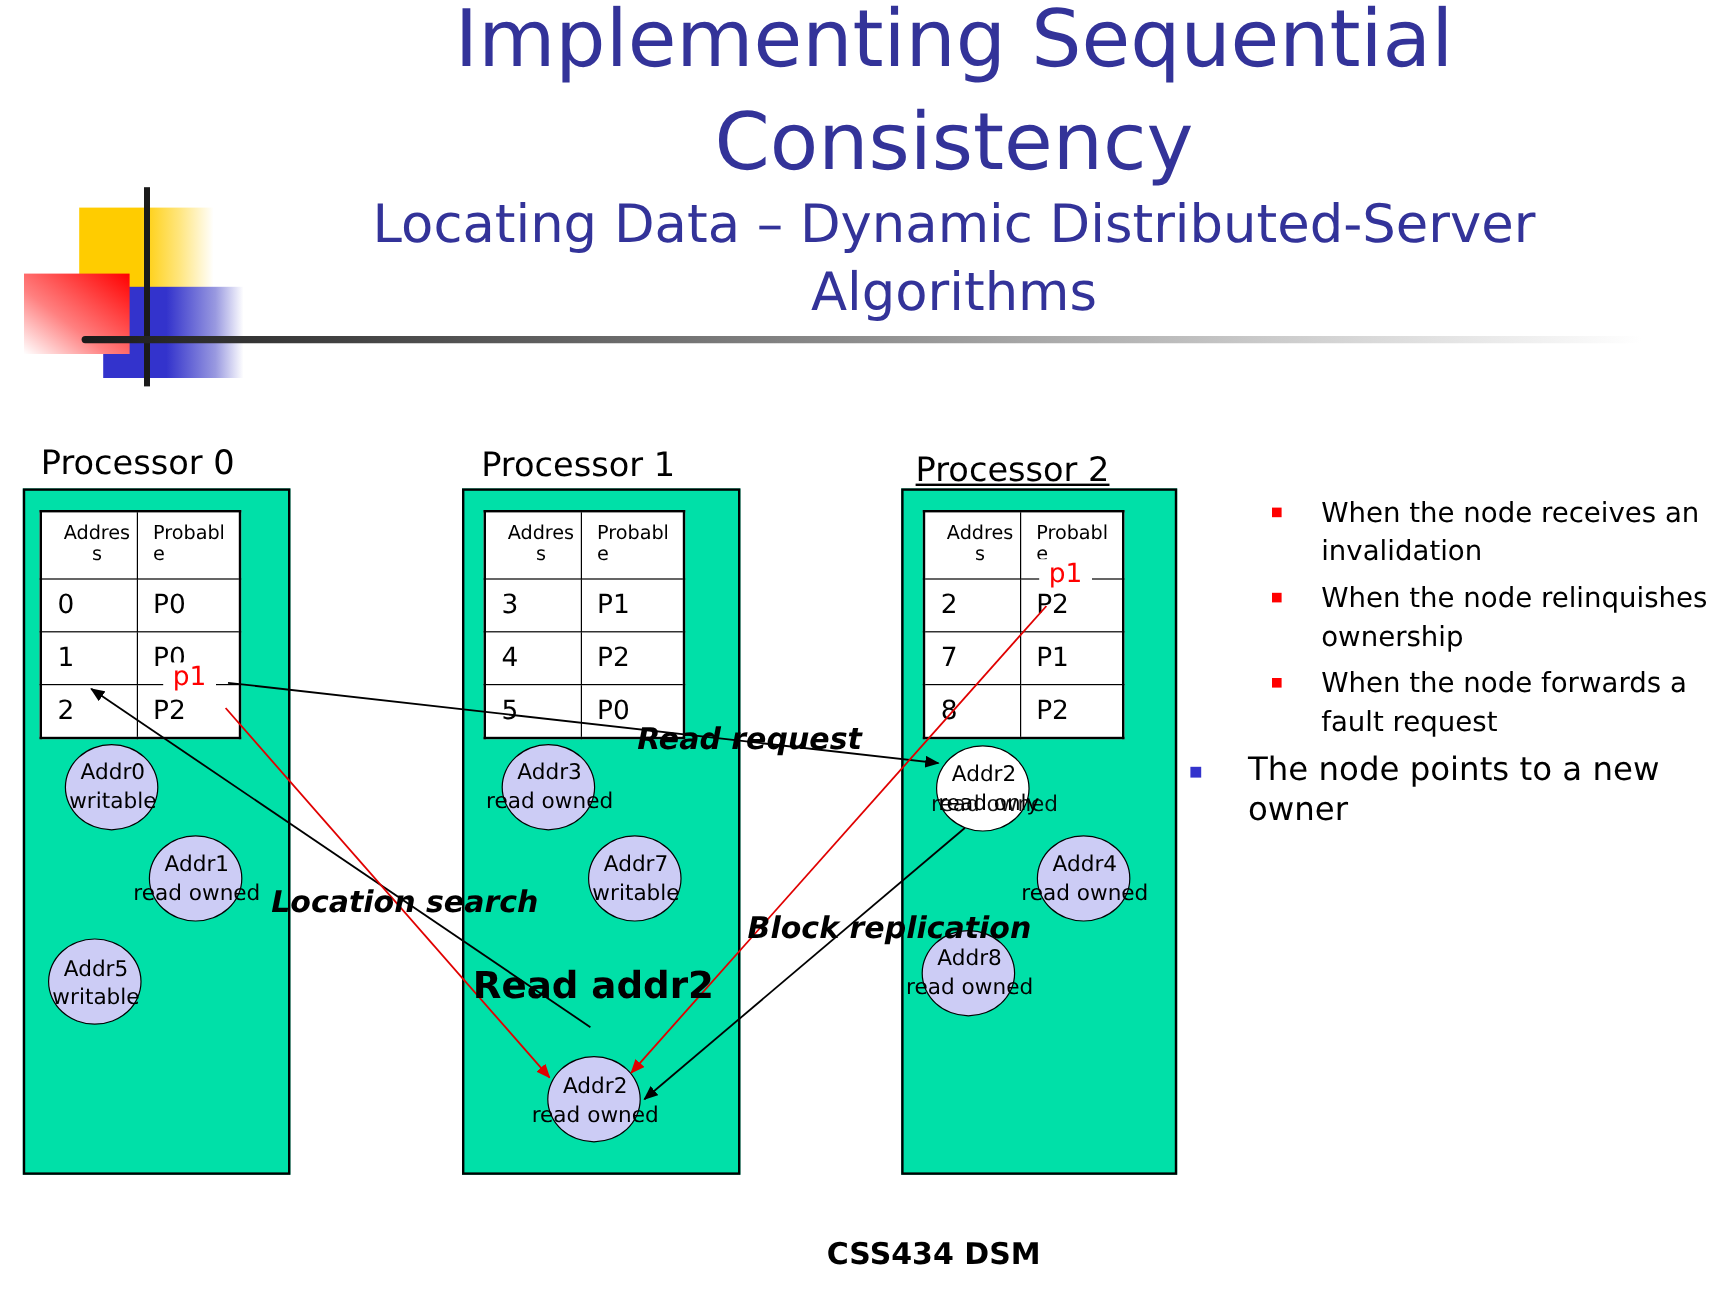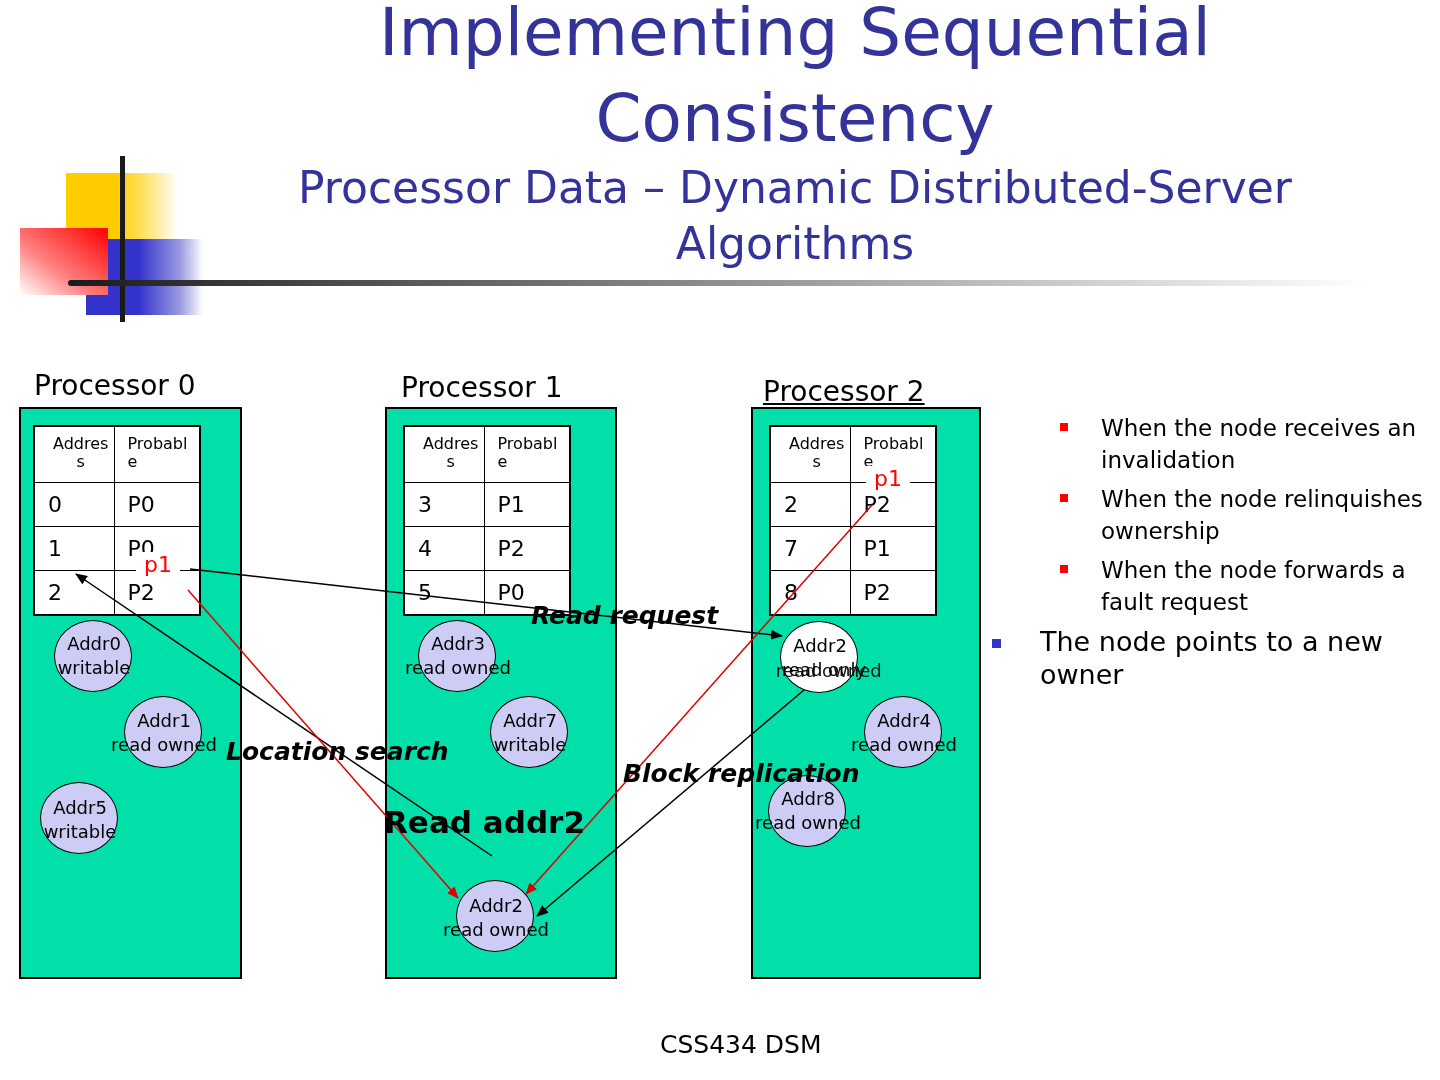--- a/index.html
+++ b/index.html
@@ -45,21 +45,21 @@
 </head>
 <body>
 
 <div class="abs sq-yellow"></div>
 <div class="abs sq-blue"></div>
 <div class="abs sq-red"></div>
 <div class="abs vbar"></div>
 <div class="abs hbar"></div>
 
 <div class="abs title">Implementing Sequential Consistency</div>
-<div class="abs subtitle">Processor Data – Dynamic Distributed-Server Algorithms</div>
+<div class="abs subtitle">Locating Data – Dynamic Distributed-Server Algorithms</div>
 
 <div class="abs proc-label" style="left:34px; top:370px;">Processor 0</div>
 <div class="abs proc-box" style="left:19px; top:407px; width:223px; height:572px;"></div>
 <table class="addr" style="left:33px; top:425px;">
   <tbody>
       <tr class="head">
     <td class="c1">Addres s</td>
     <td class="c2">Probabl e</td>
   </tr>
   <tr class="row">
@@ -163,23 +163,23 @@
   <line x1="804" y1="690" x2="537" y2="916" stroke="#000" stroke-width="1.5" marker-end="url(#ah-black)"></line>
 
   <line x1="188" y1="590" x2="458" y2="898" stroke="#e00000" stroke-width="1.5" marker-end="url(#ah-red)"></line>
 
   <line x1="872" y1="505" x2="526" y2="894" stroke="#e00000" stroke-width="1.5" marker-end="url(#ah-red)"></line>
 </svg>
 
 <div class="abs bold-label" style="left:531px; top:601px;">Read request</div>
 <div class="abs bold-label" style="left:226px; top:737px;">Location search</div>
 <div class="abs bold-label" style="left:623px; top:759px;">Block replication</div>
-<div class="abs big-label" style="left:384px; top:804px;">Read addr2</div>
+<div class="abs big-label" style="left:394px; top:804px;">Read addr2</div>
 
 <div class="abs bullets">
   <div class="b2">When the node receives an invalidation</div>
   <div class="b2">When the node relinquishes ownership</div>
   <div class="b2">When the node forwards a fault request</div>
   <div class="b1">The node points to a new owner</div>
 </div>
 
-<div class="abs footer" style="left:660px; top:1030px;">CSS434 DSM</div>
+<div class="abs footer" style="left:689px; top:1030px;font-weight:bold;">CSS434 DSM</div>
 <div class="abs footer" style="left:1319px; top:1084px;">20</div>
 
 </body></html>

